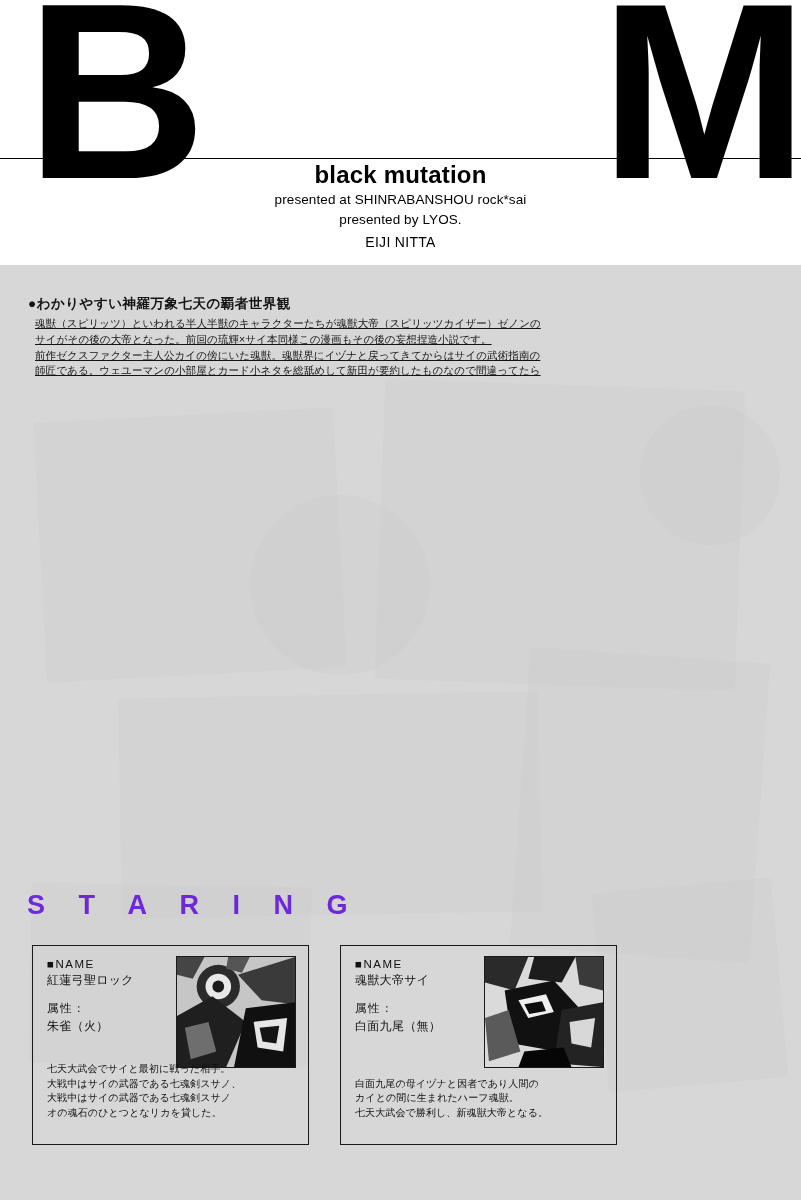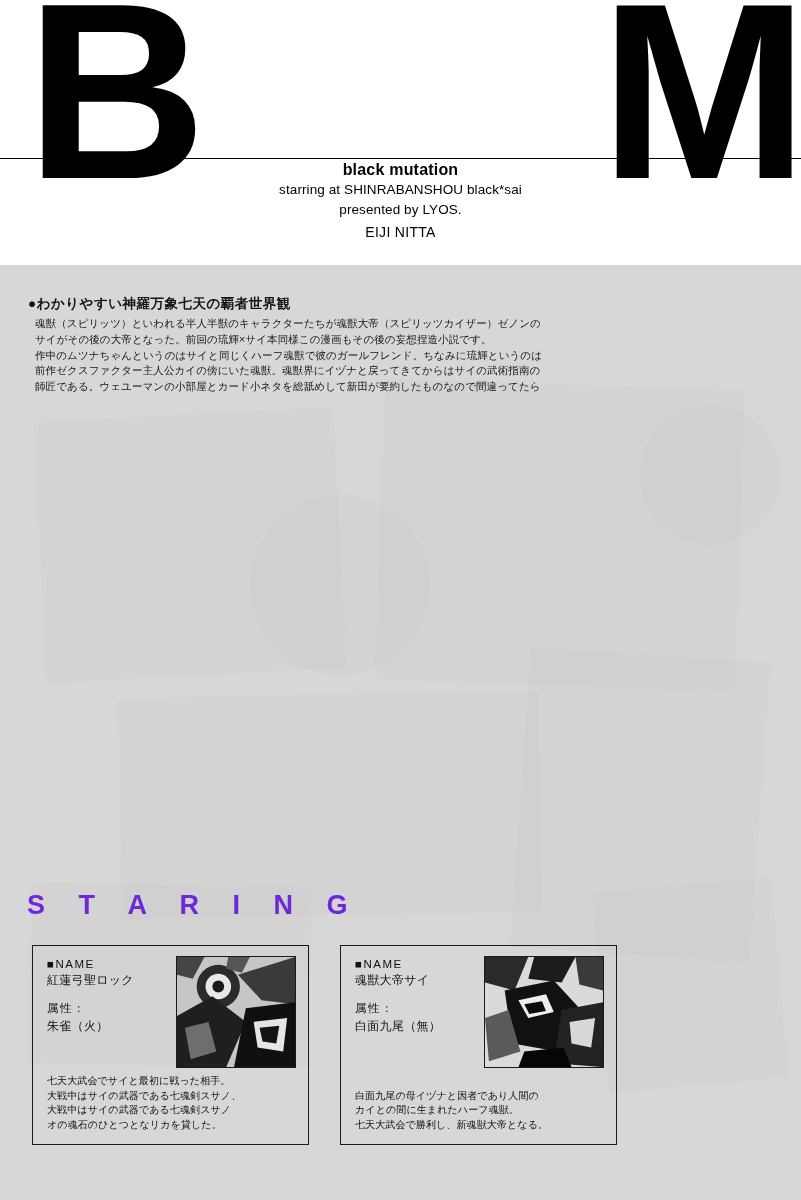--- a/index.html
+++ b/index.html
@@ -56,21 +56,21 @@
   }
   .title-block {
     position: absolute;
     left: 0;
     top: 160px;
     width: 801px;
     text-align: center;
     color: #000000;
   }
   .title-main {
-    font-size: 16px;
+    font-size: 24px;
     font-weight: bold;
     line-height: 1.25;
     letter-spacing: 0.2px;
   }
   .title-sub {
     font-size: 13.5px;
     line-height: 1.5;
     letter-spacing: 0.1px;
   }
   .title-author {
@@ -119,21 +119,21 @@
     font-weight: bold;
     letter-spacing: 0.5px;
     margin-bottom: 3px;
   }
   .intro-body {
     font-size: 10.5px;
     line-height: 1.5;
     letter-spacing: 0.1px;
     padding-left: 7px;
   }
-  .intro-body p { margin: 0; }
+  .intro-body p { margin: 0; text-decoration: underline; }
 
   
   .staring {
     position: absolute;
     left: 27px;
     top: 625px;
     font-size: 27px;
     font-weight: bold;
     letter-spacing: 13px;
     color: #6d28d9;
@@ -183,41 +183,41 @@
     overflow: hidden;
     background: #cfcfcf;
   }
   .portrait-art {
     position: absolute;
     inset: 0;
   }
   .card-desc {
     position: absolute;
     left: 14px;
-    bottom: 12px;
+    bottom: 24px;
     width: 250px;
     font-size: 10px;
     line-height: 1.45;
     color: #101010;
     letter-spacing: 0.1px;
   }
   .card-desc p { margin: 0; }
 </style>
 </head>
 <body>
 
 <div class="page">
 
   <div class="masthead">
     <div class="big-letter b">B</div>
     <div class="big-letter m">M</div>
     <div class="rule"></div>
     <div class="title-block">
       <div class="title-main">black mutation</div>
-      <div class="title-sub">starring at SHINRABANSHOU black*sai</div>
+      <div class="title-sub">presented at SHINRABANSHOU rock*sai</div>
       <div class="title-sub">presented by LYOS.</div>
       <div class="title-author">EIJI NITTA</div>
     </div>
   </div>
 
   <div class="body-area">
 
     <div class="ghost g1"></div>
     <div class="ghost g2"></div>
     <div class="ghost g3"></div>
@@ -225,21 +225,20 @@
     <div class="ghost g5"></div>
     <div class="ghost g6"></div>
     <div class="ghost g7"></div>
     <div class="ghost g8"></div>
 
     <div class="intro">
       <div class="intro-heading">●わかりやすい神羅万象七天の覇者世界観</div>
       <div class="intro-body">
         <p>魂獣（スピリッツ）といわれる半人半獣のキャラクターたちが魂獣大帝（スピリッツカイザー）ゼノンの</p>
         <p>サイがその後の大帝となった。前回の琉輝×サイ本同様この漫画もその後の妄想捏造小説です。</p>
-        <p>作中のムツナちゃんというのはサイと同じくハーフ魂獣で彼のガールフレンド。ちなみに琉輝というのは</p>
         <p>前作ゼクスファクター主人公カイの傍にいた魂獣。魂獣界にイヅナと戻ってきてからはサイの武術指南の</p>
         <p>師匠である。ウェユーマンの小部屋とカード小ネタを総舐めして新田が要約したものなので間違ってたら</p>
       </div>
     </div>
 
     <div class="staring">S T A R I N G</div>
 
     <div class="card card-1">
       <div class="card-inner">
         <div class="card-fields">

